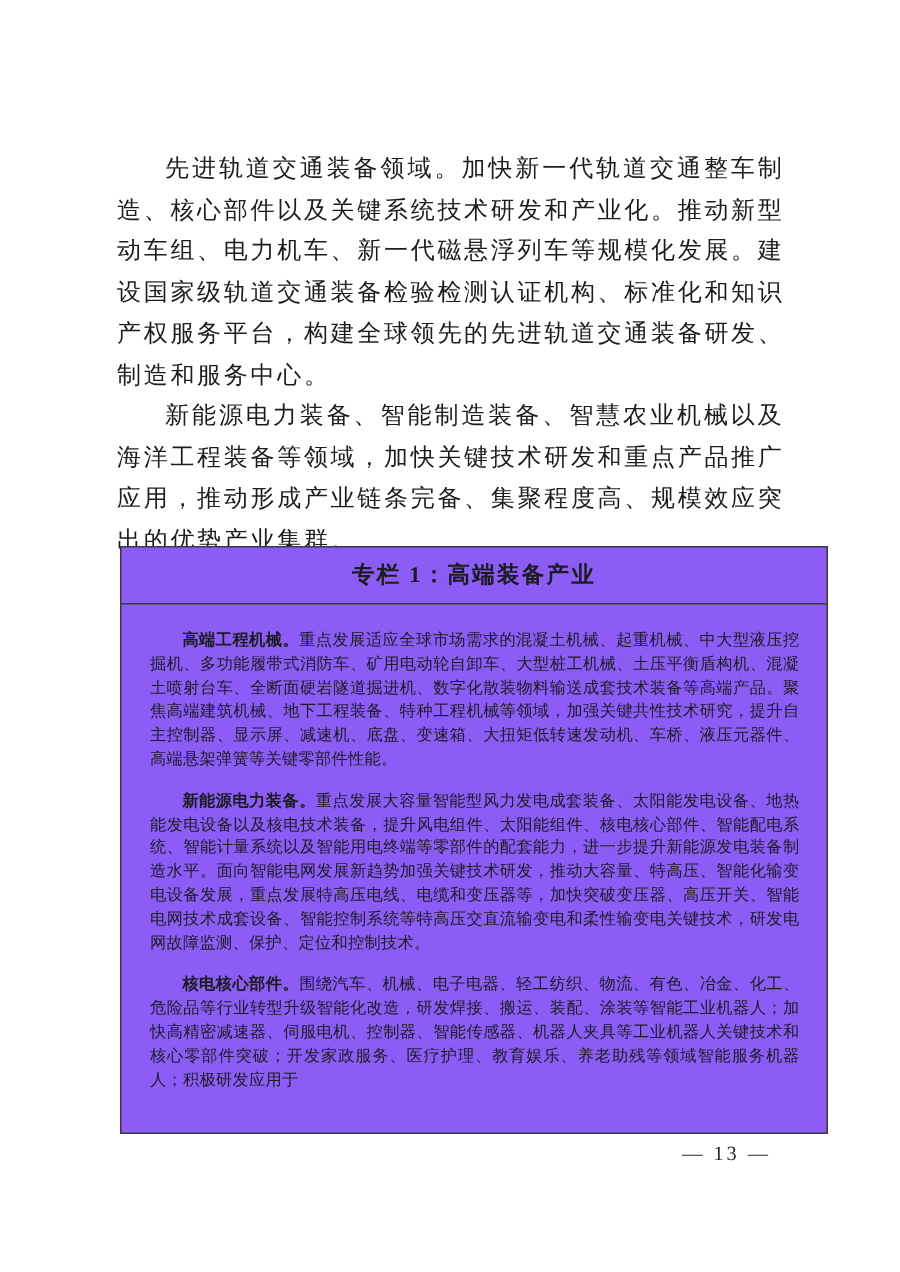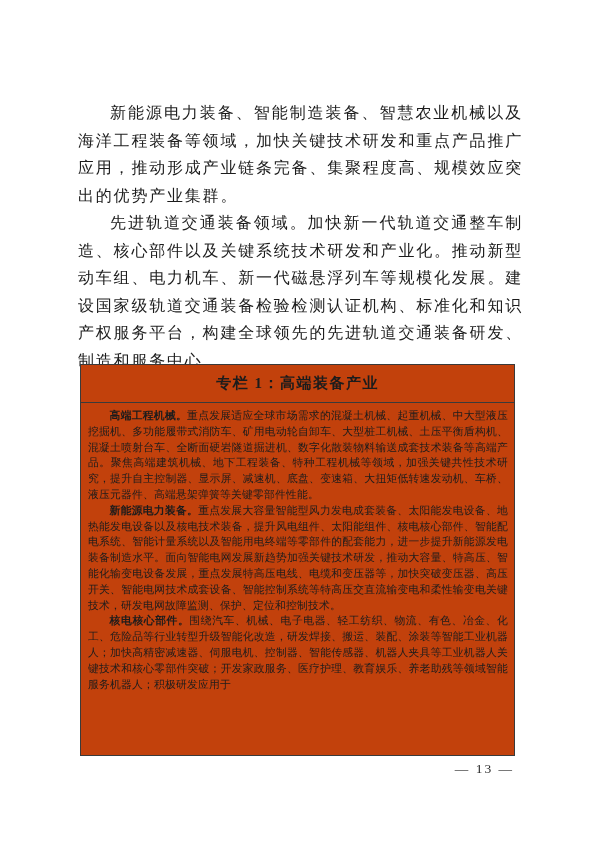--- a/index.html
+++ b/index.html
@@ -25,43 +25,43 @@
     line-height: 27.5px;
     letter-spacing: 1.8px;
     text-align: justify;
     text-justify: inter-ideograph;
     text-indent: 2em;
   }
   .panel {
     position: absolute;
     left: 80px;
     top: 364px;
-    width: 435px;
+    width: 472px;
     box-sizing: border-box;
     border: 1.5px solid #3a3a3a;
-    background: #c2410c;
+    background: #8b5cf6;
   }
   .panel-title {
     box-sizing: border-box;
     border-bottom: 1.5px solid #3a3a3a;
     height: 38px;
     padding-top: 9px;
     text-align: center;
     font-weight: bold;
     font-size: 15px;
     letter-spacing: 1.5px;
   }
   .panel-body {
     box-sizing: border-box;
     height: 352px;
     overflow: hidden;
     padding: 5px 6px 4px 7px;
   }
   .panel-para {
-    margin: 0;
+    margin: 12px;
     font-size: 10.8px;
     line-height: 15.8px;
     letter-spacing: 0.2px;
     text-align: justify;
     text-justify: inter-ideograph;
     text-indent: 2em;
   }
   .panel-para .lead { font-weight: bold; }
   .page-number {
     position: absolute;
@@ -71,22 +71,22 @@
     letter-spacing: 2px;
     color: #2a2a2a;
   }
 </style>
 </head>
 <body>
 
 <div class="page">
 
   <div class="content">
+    <p class="body-para">先进轨道交通装备领域。加快新一代轨道交通整车制造、核心部件以及关键系统技术研发和产业化。推动新型动车组、电力机车、新一代磁悬浮列车等规模化发展。建设国家级轨道交通装备检验检测认证机构、标准化和知识产权服务平台，构建全球领先的先进轨道交通装备研发、制造和服务中心。</p>
     <p class="body-para">新能源电力装备、智能制造装备、智慧农业机械以及海洋工程装备等领域，加快关键技术研发和重点产品推广应用，推动形成产业链条完备、集聚程度高、规模效应突出的优势产业集群。</p>
-    <p class="body-para">先进轨道交通装备领域。加快新一代轨道交通整车制造、核心部件以及关键系统技术研发和产业化。推动新型动车组、电力机车、新一代磁悬浮列车等规模化发展。建设国家级轨道交通装备检验检测认证机构、标准化和知识产权服务平台，构建全球领先的先进轨道交通装备研发、制造和服务中心。</p>
   </div>
 
   <div class="panel">
     <div class="panel-title">专栏 1：高端装备产业</div>
     <div class="panel-body">
       <p class="panel-para"><span class="lead">高端工程机械。</span><span>重点发展适应全球市场需求的混凝土机械、起重机械、中大型液压挖掘机、多功能履带式消防车、矿用电动轮自卸车、大型桩工机械、土压平衡盾构机、混凝土喷射台车、全断面硬岩隧道掘进机、数字化散装物料输送成套技术装备等高端产品。聚焦高端建筑机械、地下工程装备、特种工程机械等领域，加强关键共性技术研究，提升自主控制器、显示屏、减速机、底盘、变速箱、大扭矩低转速发动机、车桥、液压元器件、高端悬架弹簧等关键零部件性能。</span></p>
       <p class="panel-para"><span class="lead">新能源电力装备。</span><span>重点发展大容量智能型风力发电成套装备、太阳能发电设备、地热能发电设备以及核电技术装备，提升风电组件、太阳能组件、核电核心部件、智能配电系统、智能计量系统以及智能用电终端等零部件的配套能力，进一步提升新能源发电装备制造水平。面向智能电网发展新趋势加强关键技术研发，推动大容量、特高压、智能化输变电设备发展，重点发展特高压电线、电缆和变压器等，加快突破变压器、高压开关、智能电网技术成套设备、智能控制系统等特高压交直流输变电和柔性输变电关键技术，研发电网故障监测、保护、定位和控制技术。</span></p>
       <p class="panel-para"><span class="lead">核电核心部件。</span><span>围绕汽车、机械、电子电器、轻工纺织、物流、有色、冶金、化工、危险品等行业转型升级智能化改造，研发焊接、搬运、装配、涂装等智能工业机器人；加快高精密减速器、伺服电机、控制器、智能传感器、机器人夹具等工业机器人关键技术和核心零部件突破；开发家政服务、医疗护理、教育娱乐、养老助残等领域智能服务机器人；积极研发应用于</span></p>
     </div>
   </div>

